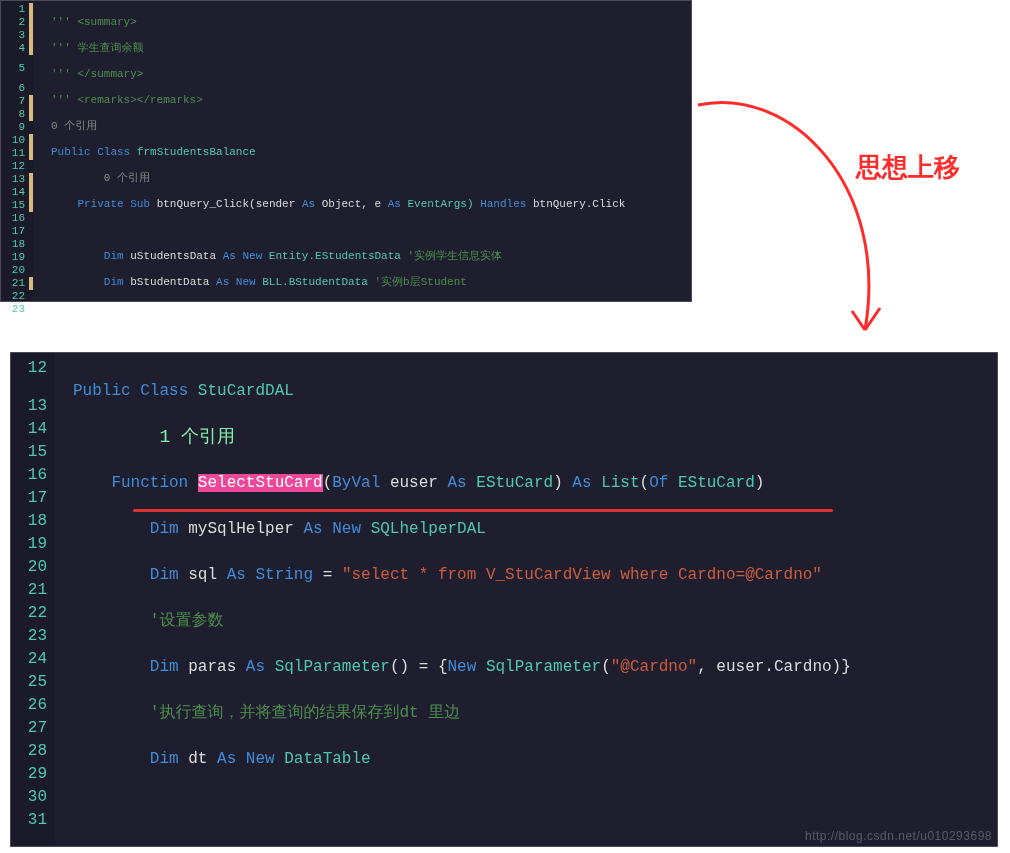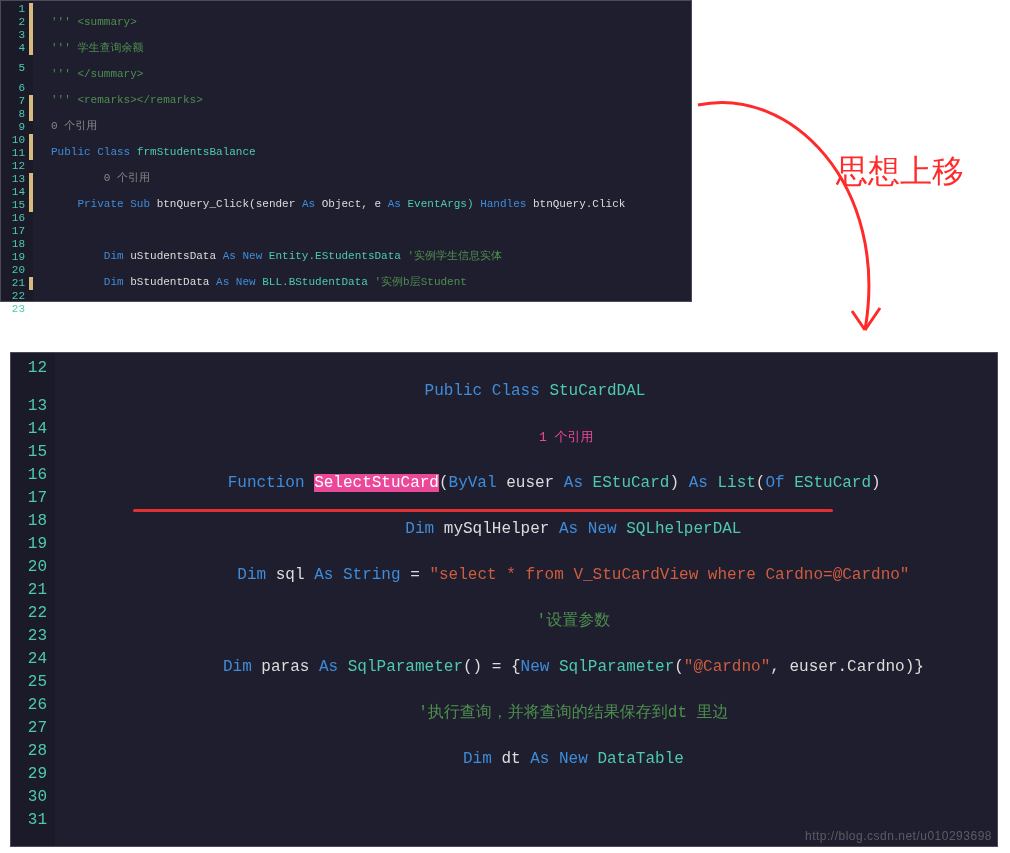--- a/index.html
+++ b/index.html
@@ -38,49 +38,49 @@
   .gutter-bottom { width: 40px; font-size: 16px; line-height: 23px; padding-top: 4px; }
   .code-area {
     flex: 1;
     padding: 2px 0 2px 18px;
     color: #d4d4d4;
     white-space: pre;
     overflow: hidden;
     position: relative;
   }
   .code-top { font-size: 11px; line-height: 13px; }
-  .code-bottom { font-size: 16px; line-height: 23px; padding-top: 4px; text-align: center; }
+  .code-bottom { font-size: 16px; line-height: 23px; padding-top: 4px; }
   .ln { display: block; }
   .ref-hint { color: #888; font-size: 11px; }
-  .ref-hint-b { color: #ec4899; font-size: 13px; }
+  .ref-hint-b { color: #86efac; font-size: 18px; }
 
   
   .c-comment { color: #4e8f4e; }
   .c-kw { color: #3f8cd9; }
   .c-str { color: #ce5c3f; }
   .c-class { color: #4ec9b0; }
   .c-sel { background: #ec4899; color: #fff; }
   .c-white { color:#dcdcdc; }
 
   
   .marker-bar {
     width: 4px; flex-shrink:0;
     background: #1a1a28;
     position: relative;
   }
   .marker { position:absolute; left:0; width:4px; background:#d7ba7d; }
 
   
   .annot-text {
     position: absolute;
-    left: 836px; top: 150px;
+    left: 856px; top: 150px;
     color: #ff2a2a;
-    font-size: 32px;
+    font-size: 26px;
     font-family: "Microsoft YaHei", SimSun, sans-serif;
-    font-weight: 400;
+    font-weight: 700;
   }
   .arrow-svg {
     position: absolute;
     left: 690px; top: 95px;
     width: 260px; height: 260px;
     pointer-events: none;
   }
 
   
   .red-underline {

